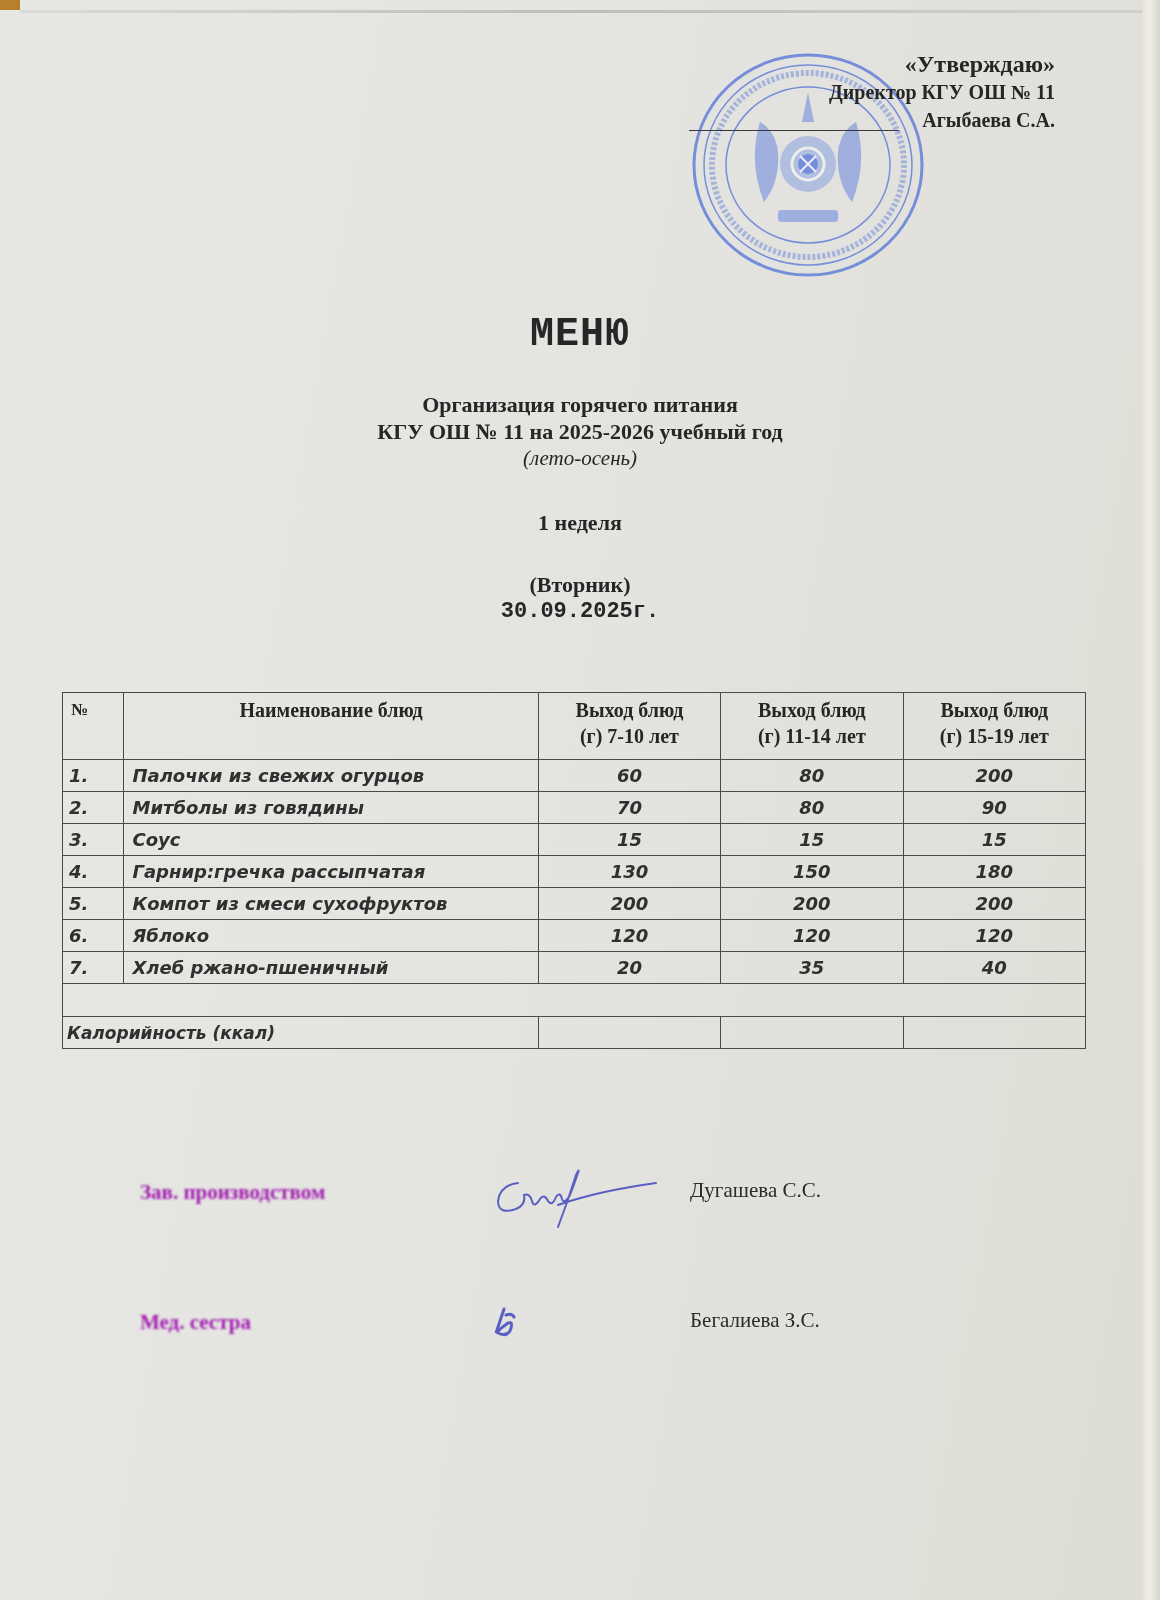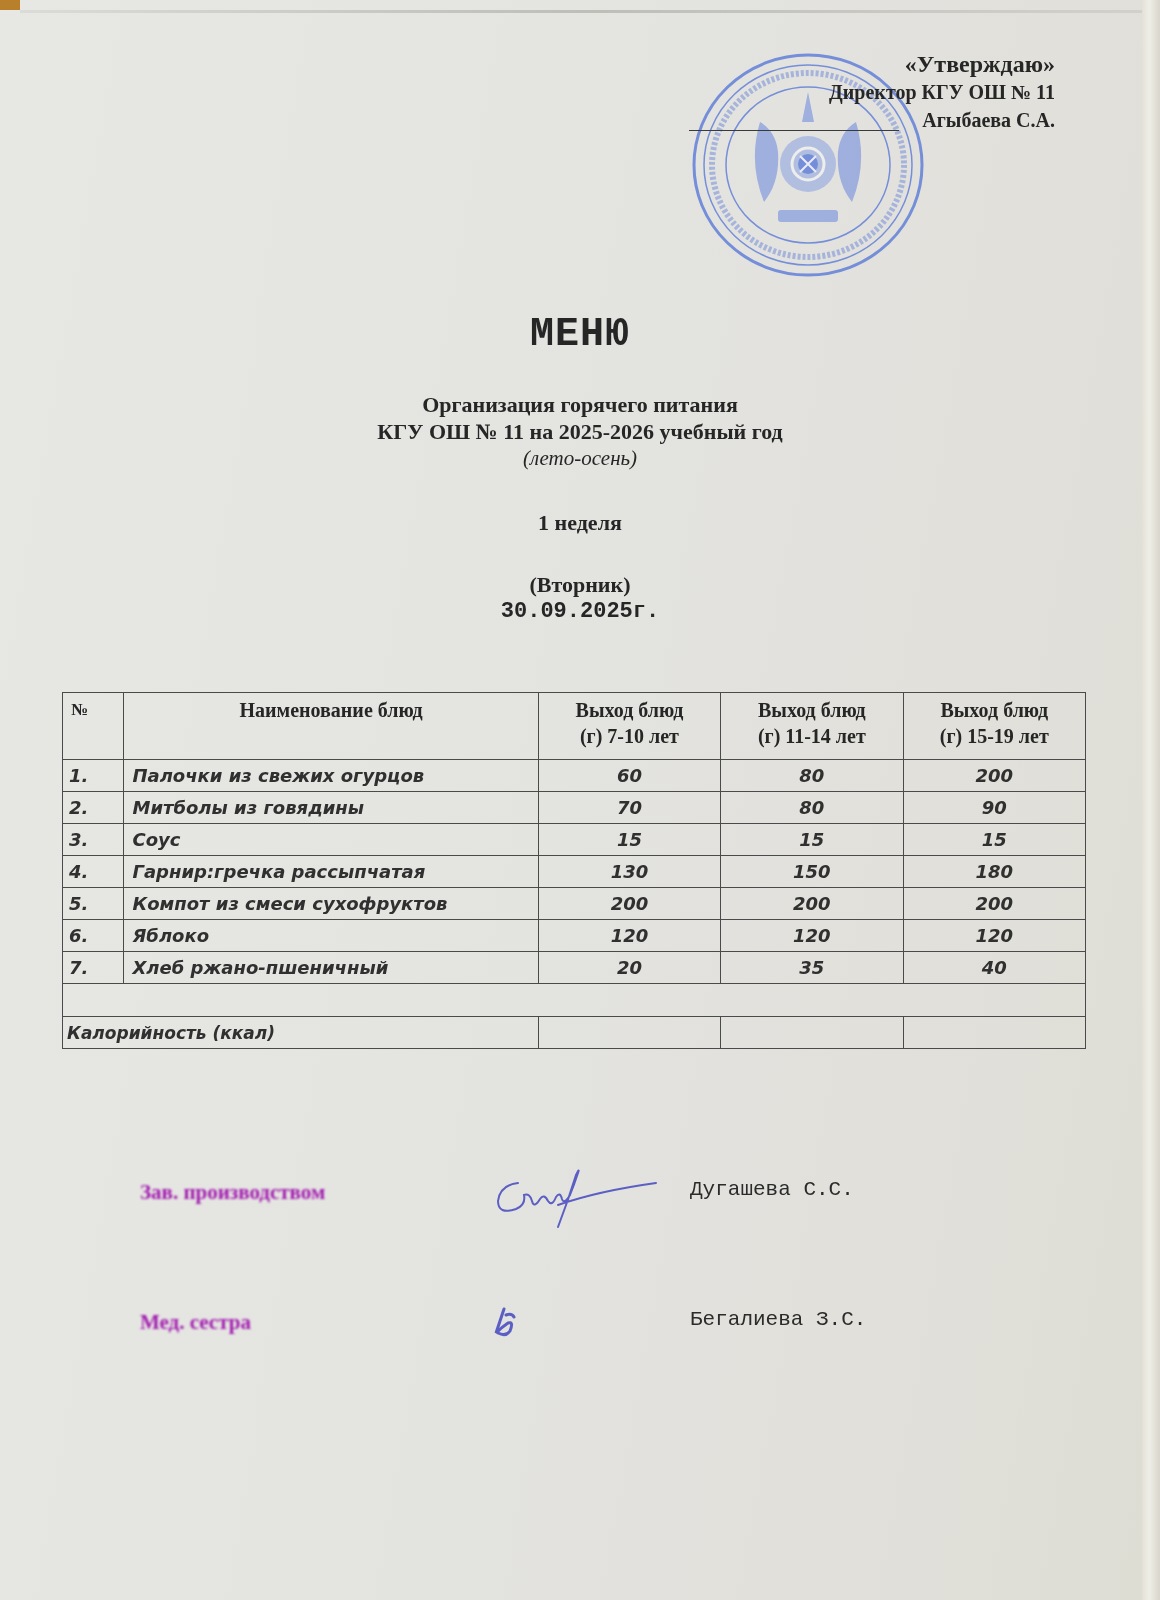--- a/index.html
+++ b/index.html
@@ -77,21 +77,21 @@
     table.menu tr.empty td { height: 32px; }
     table.menu td.cal { padding-left: 4px; font-size: 17px; margin-top: 44px; }
 
     
     .sig-role {
       position: absolute; font-family: "Liberation Serif", "DejaVu Serif", serif;
       font-size: 21px; font-weight: bold; color: #a21caf;
       filter: blur(0.9px);
     }
     .sig-name {
-      position: absolute; font-family: Liberation Mono, monospace;
+      position: absolute; font-family: Liberation Serif, serif;
       font-size: 21px; color: #2b2b2b;
     }
     .scribble { position: absolute; }
   </style>
 </head>
 <body>
 
 <div class="paper"></div>
 <div class="top-edge"></div>
 <div class="corner-tab"></div>

